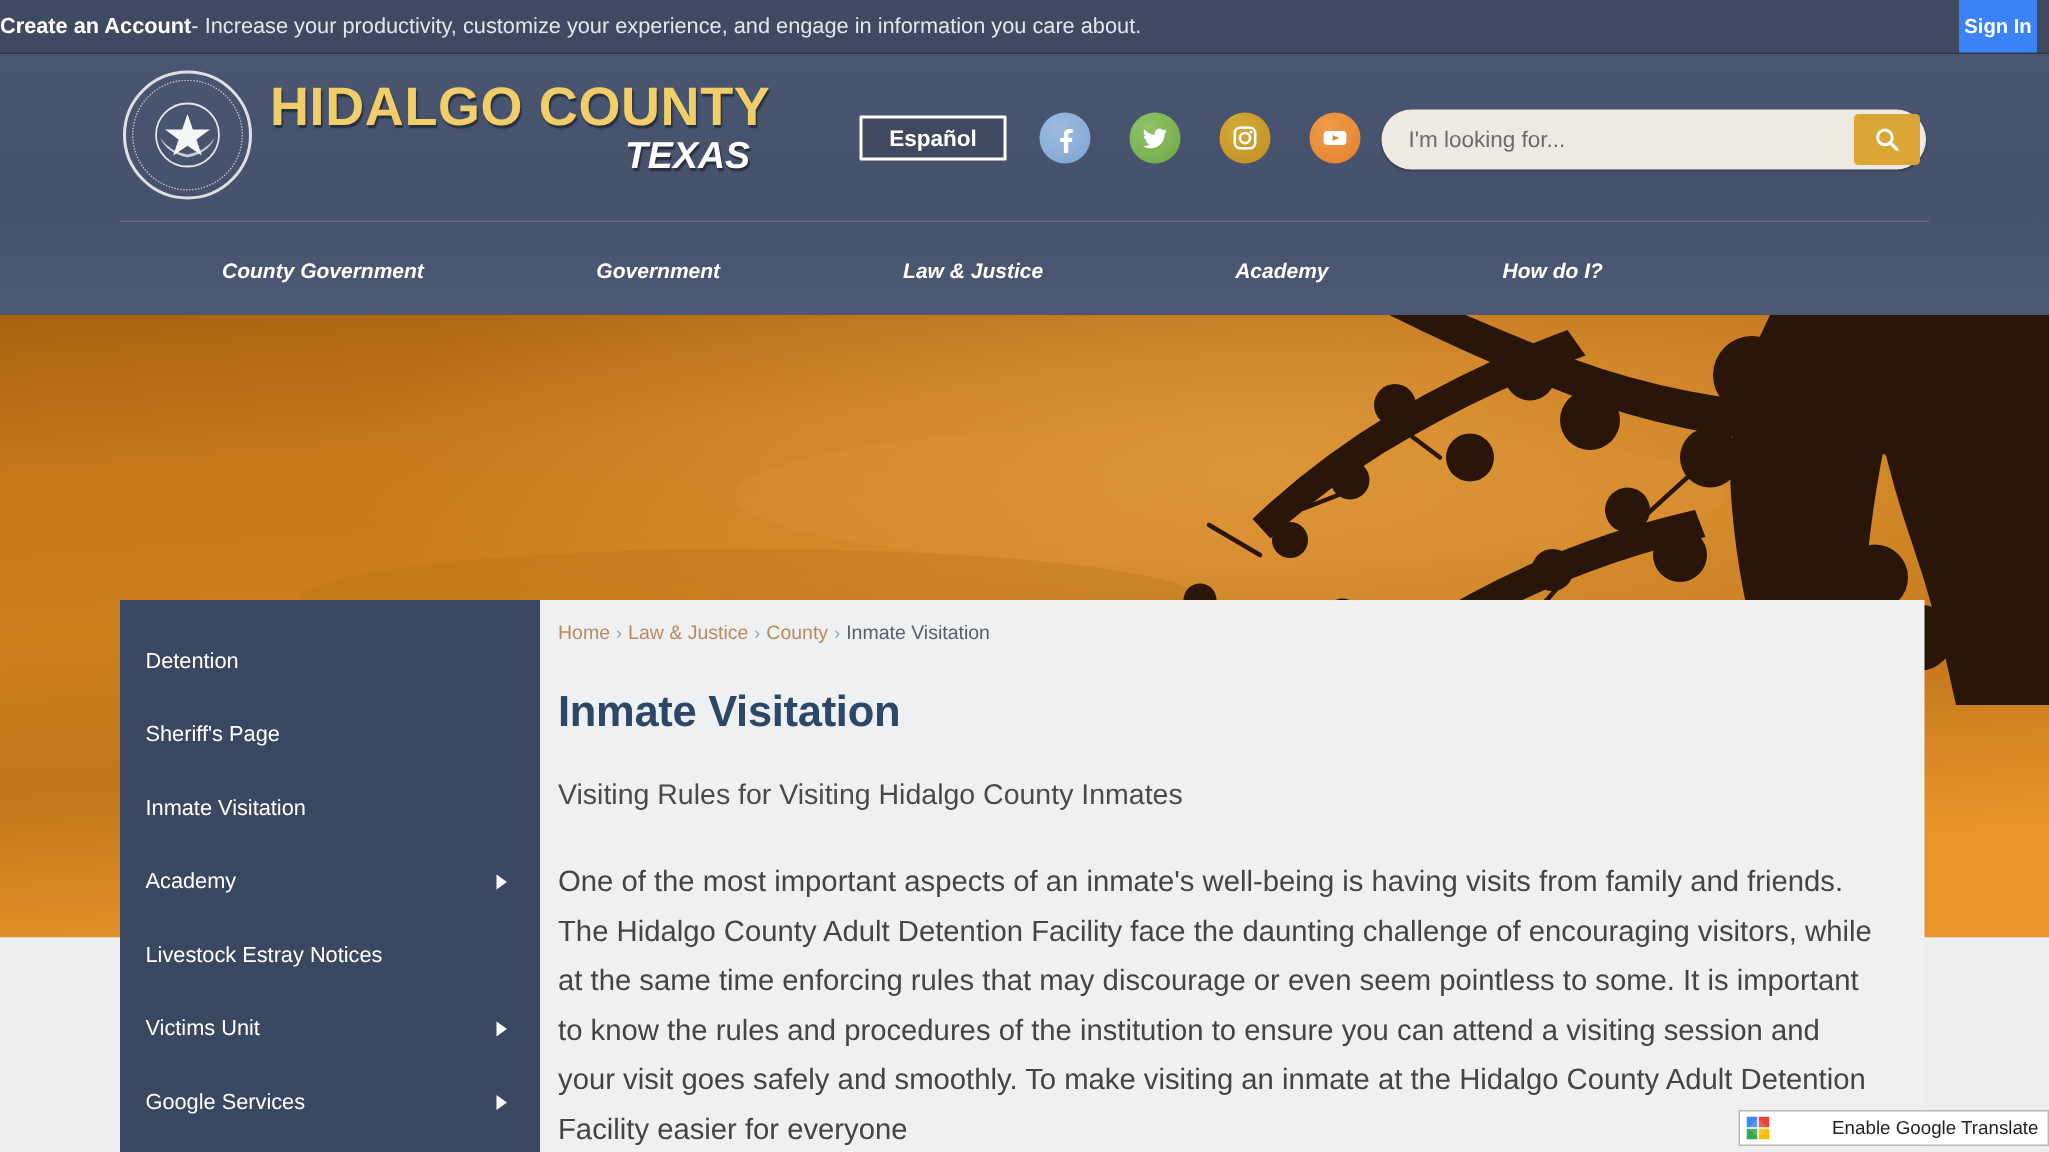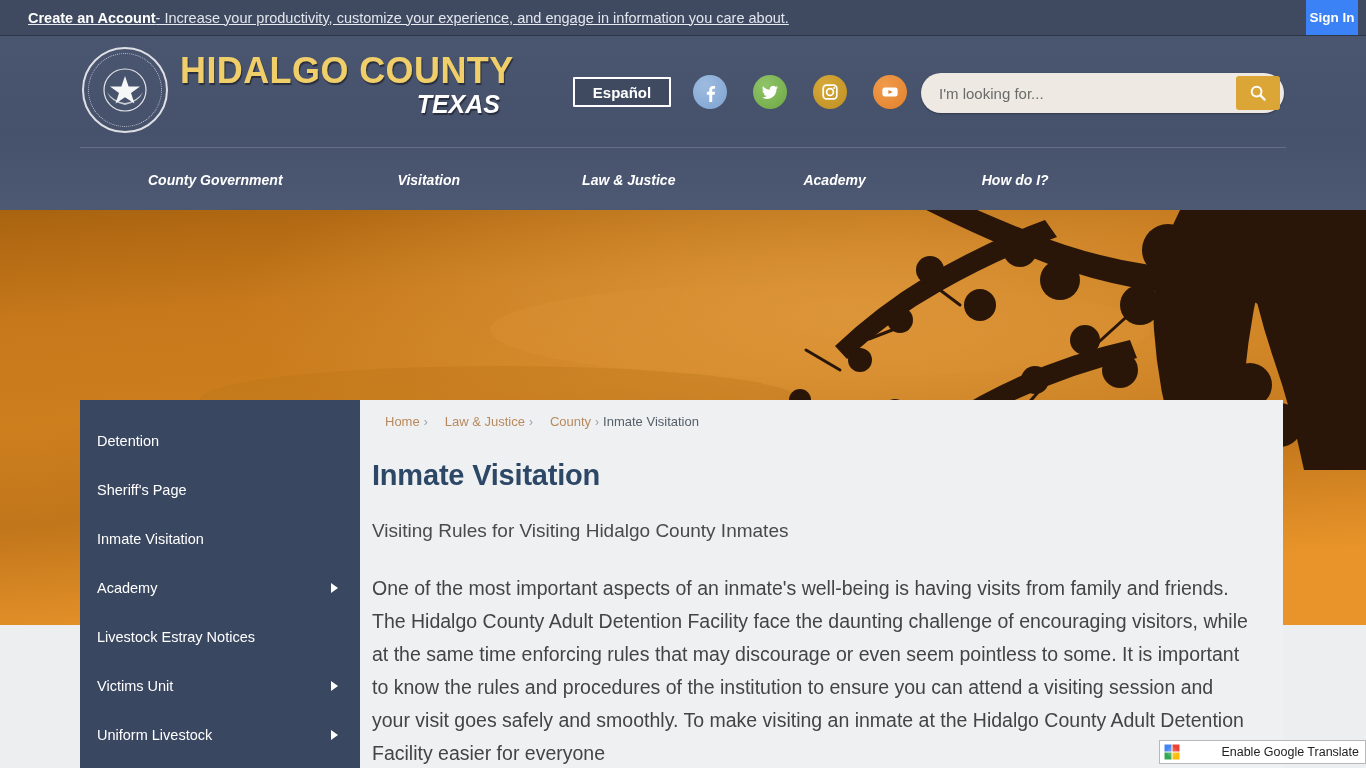--- a/index.html
+++ b/index.html
@@ -13,25 +13,24 @@
 
   
   .account-bar {
     position: absolute; top: 0; left: 0;
     width: 1366px; height: 36px;
     background: #3f4a60;
     border-bottom: 1px solid #2e3748;
     display: flex; align-items: center;
   }
   .account-bar-inner {
-    width: 1104px; padding-left: 28px;
+    width: 1104px; 
     display: flex; align-items: center;
     font-size: 14.5px; color: #e7eaf0;
     white-space: nowrap;
-    text-decoration: underline;
   }
   .create-account-link {
     color: #ffffff; font-weight: bold; text-decoration: none;
     cursor: pointer;
   }
   .account-tagline { color: #e2e6ee; font-weight: normal; }
   .signin-btn {
     position: absolute; top: 0; right: 8px;
     width: 52px; height: 35px;
     background: #3b82f6;
@@ -206,21 +205,21 @@
   
   .maincol {
     flex: 1;
     background: #eef0f2;
     padding: 14px 30px 0 12px;
   }
   .breadcrumb {
     font-size: 13px; color: #58616b;
     margin-bottom: 30px; white-space: nowrap;
   }
-  .crumb-link { color: #b98a5e; text-decoration: none; cursor: pointer; margin-left: 13px; }
+  .crumb-link { color: #b98a5e; text-decoration: none; cursor: pointer; }
   .crumb-sep { color: #9aa1a8; margin: 0 4px; font-size: 12px; }
   .crumb-current { color: #55606a; }
 
   .page-title {
     font-size: 29px; font-weight: bold; color: #2d4766;
     letter-spacing: -0.2px;
     margin-bottom: 28px;
   }
   .page-subtitle {
     font-size: 19px; color: #4a4a4a;
@@ -312,21 +311,21 @@
       <button class="search-btn">
         <svg width="18" height="18" viewBox="0 0 18 18">
           <circle cx="7.6" cy="7.6" r="4.9" fill="none" stroke="#ffffff" stroke-width="2"></circle>
           <line x1="11.4" y1="11.4" x2="15.6" y2="15.6" stroke="#ffffff" stroke-width="2.2" stroke-linecap="round"></line>
         </svg>
       </button>
     </div>
 
     <div class="mainnav">
       <div class="nav-item">County Government</div>
-      <div class="nav-item">Visitation</div>
+      <div class="nav-item">Government</div>
       <div class="nav-item">Law &amp; Justice</div>
       <div class="nav-item">Academy</div>
       <div class="nav-item">How do I?</div>
     </div>
 
   </div>
 </div>
 
 <div class="banner">
   <svg width="1366" height="415" viewBox="0 0 1366 415">
@@ -433,21 +432,21 @@
       <span class="side-arrow"></span>
     </div>
     <div class="side-item">
       <span class="side-item-label">Livestock Estray Notices</span>
     </div>
     <div class="side-item">
       <span class="side-item-label">Victims Unit</span>
       <span class="side-arrow"></span>
     </div>
     <div class="side-item">
-      <span class="side-item-label">Uniform Livestock</span>
+      <span class="side-item-label">Google Services</span>
       <span class="side-arrow"></span>
     </div>
   </div>
 
   <div class="maincol">
 
     <div class="breadcrumb">
       <a class="crumb-link">Home</a><span class="crumb-sep">›</span><a class="crumb-link">Law &amp; Justice</a><span class="crumb-sep">›</span><a class="crumb-link">County</a><span class="crumb-sep">›</span><span class="crumb-current">Inmate Visitation</span>
     </div>
 

